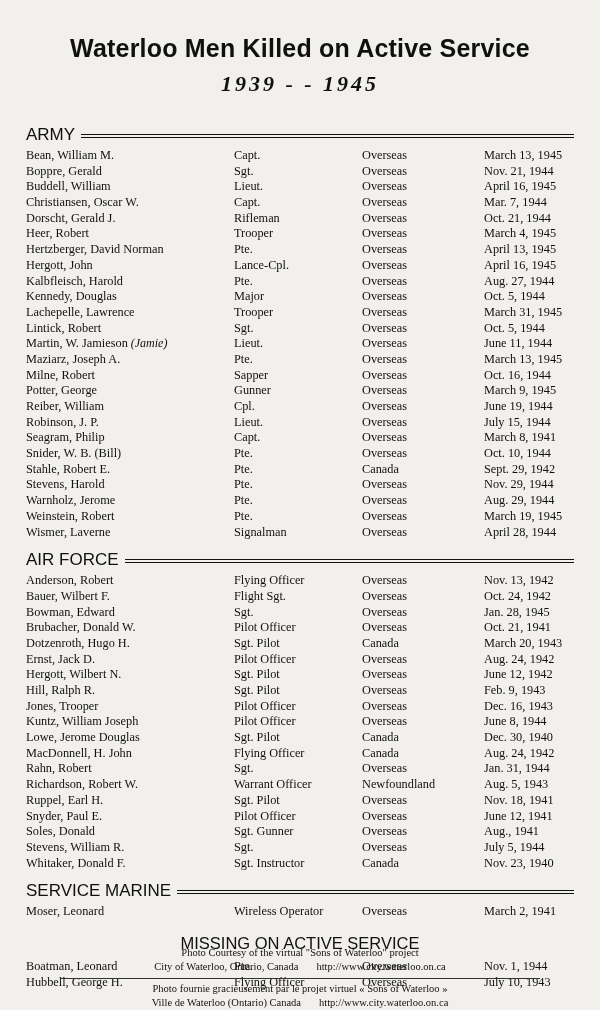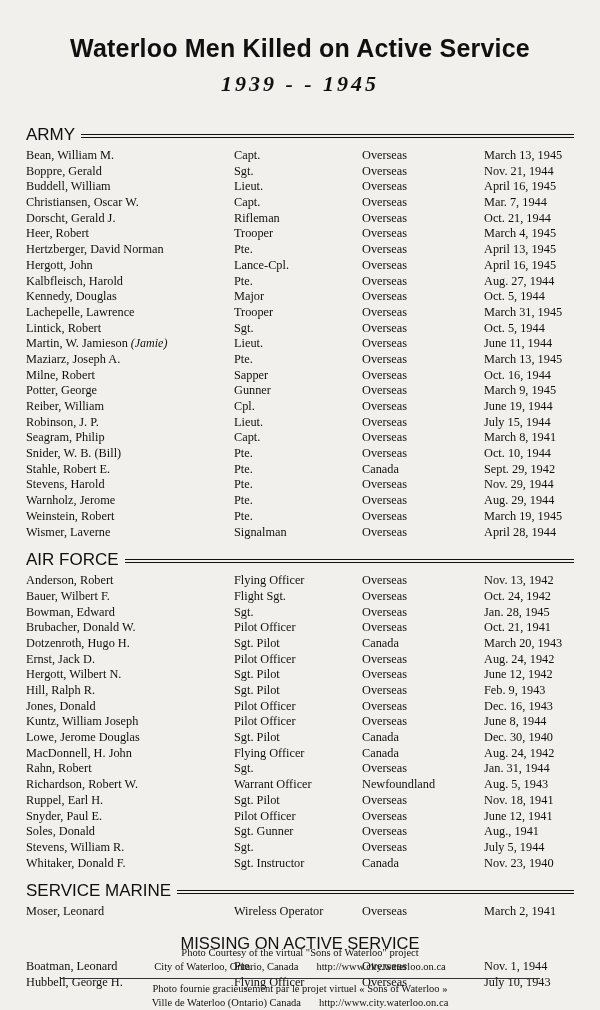--- a/index.html
+++ b/index.html
@@ -328,21 +328,21 @@
             <td class="c-place">Overseas</td>
             <td class="c-date">June 12, 1942</td>
           </tr>
           <tr>
             <td class="c-name">Hill, Ralph R.</td>
             <td class="c-rank">Sgt. Pilot</td>
             <td class="c-place">Overseas</td>
             <td class="c-date">Feb. 9, 1943</td>
           </tr>
           <tr>
-            <td class="c-name">Jones, Donald</td>
+            <td class="c-name">Jones, Trooper</td>
             <td class="c-rank">Pilot Officer</td>
             <td class="c-place">Overseas</td>
             <td class="c-date">Dec. 16, 1943</td>
           </tr>
           <tr>
             <td class="c-name">Kuntz, William Joseph</td>
             <td class="c-rank">Pilot Officer</td>
             <td class="c-place">Overseas</td>
             <td class="c-date">June 8, 1944</td>
           </tr>

